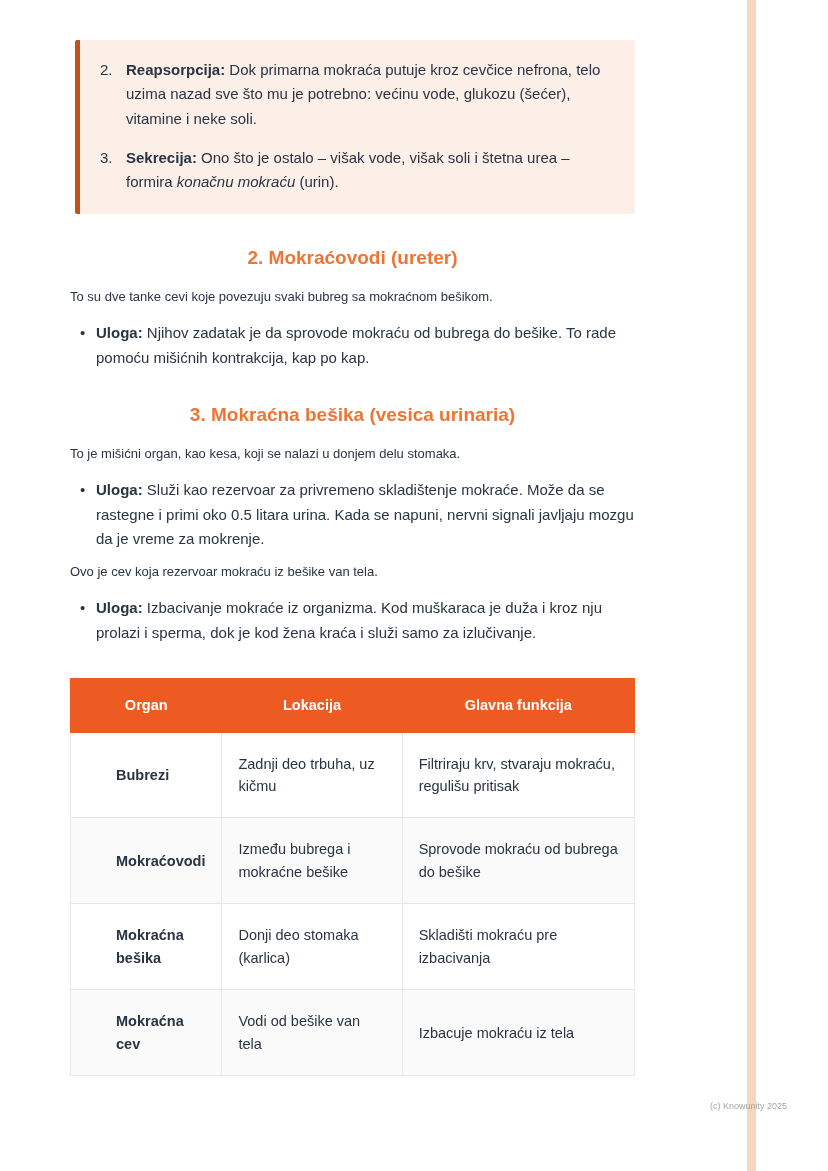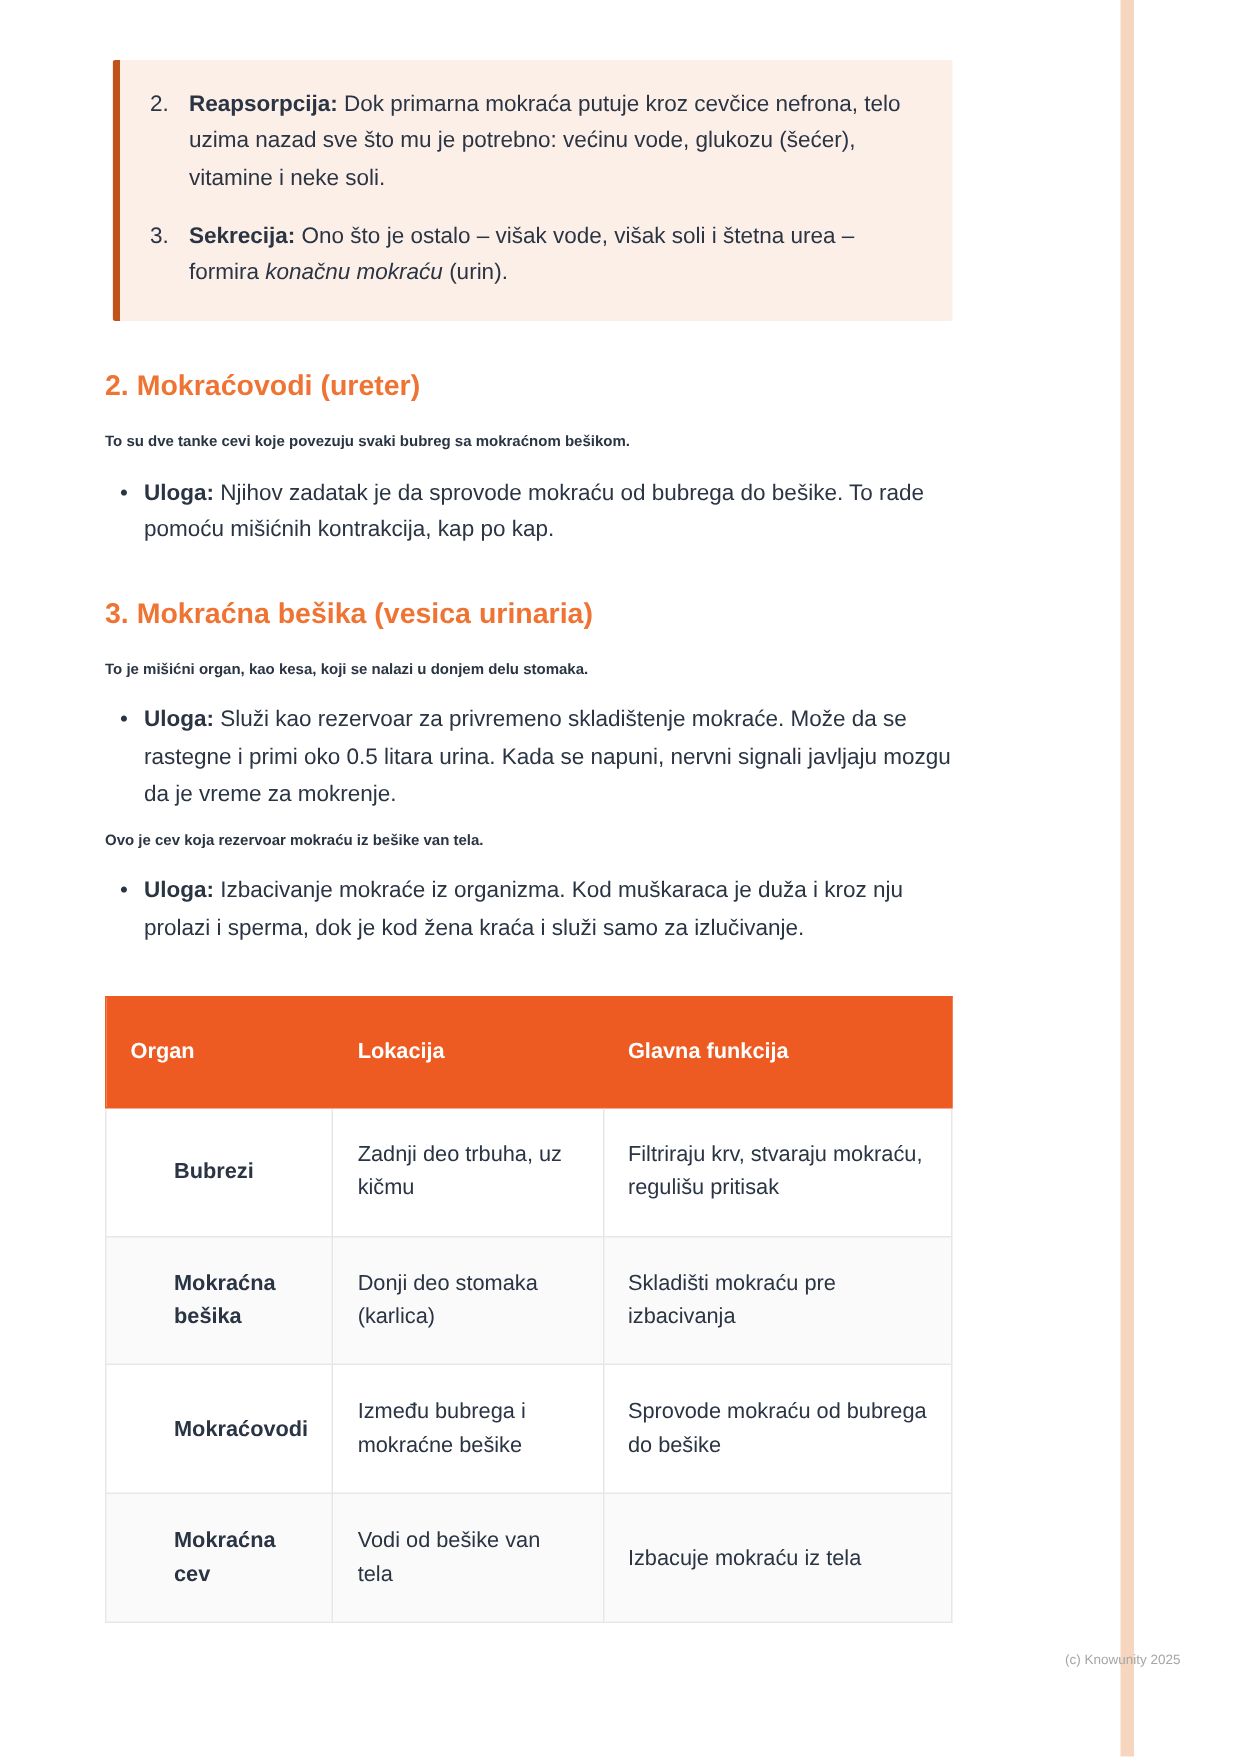--- a/index.html
+++ b/index.html
@@ -49,26 +49,26 @@
   .itext { flex: 1; }
   .itext strong { font-weight: bold; text-align: right; }
   .itext em { font-style: italic; }
   
   h2.section-heading {
     color: var(--heading-orange, #ef7434);
     font-size: 19px;
     font-weight: bold;
     margin: 32px 0 17px 0;
     line-height: 1.25;
+    text-align: center;
   }
   p.section-intro {
-    font-size: 10px;
+    font-size: 13px;
     line-height: 1.55;
     margin: 0 0 14px 0;
-    font-weight: bold;
   }
   .bullet {
     display: flex;
     padding-left: 10px;
     font-size: 15px;
     line-height: 1.65;
     margin: 14px 0 10px 0;
   }
   .bullet .dot {
     flex: none;
@@ -84,22 +84,22 @@
     font-size: 14.5px;
   }
   table.organ-table col.c1 { width: 115px; }
   table.organ-table col.c2 { width: 195px; }
   table.organ-table col.c3 { width: 255px; }
   table.organ-table th {
     background: var(--table-header-bg, #ee5b22);
     border: 1px solid var(--table-header-bg, #ee5b22);
     color: #ffffff;
     font-weight: bold;
-    text-align: left;
-    padding: 27px 16px;
+    text-align: center;
+    padding: 17px 16px;
     line-height: 1.3;
   }
   table.organ-table td {
     border: 1px solid var(--table-border, #e7e7e7);
     padding: 20px 16px;
     vertical-align: middle;
     line-height: 1.55;
     background: #ffffff;
   }
   table.organ-table tbody tr:nth-child(even) td { background: var(--row-alt, #fafafa); }
@@ -172,30 +172,30 @@
         <th>Glavna funkcija</th>
       </tr>
     </thead>
     <tbody>
       <tr>
         <td class="cell-organ">Bubrezi</td>
         <td>Zadnji deo trbuha, uz kičmu</td>
         <td>Filtriraju krv, stvaraju mokraću, regulišu pritisak</td>
       </tr>
       <tr>
+        <td class="cell-organ">Mokraćovodi</td>
+        <td>Između bubrega i mokraćne bešike</td>
+        <td>Sprovode mokraću od bubrega do bešike</td>
+      </tr>
+      <tr>
         <td class="cell-organ">Mokraćna bešika</td>
         <td>Donji deo stomaka (karlica)</td>
         <td>Skladišti mokraću pre izbacivanja</td>
       </tr>
       <tr>
-        <td class="cell-organ">Mokraćovodi</td>
-        <td>Između bubrega i mokraćne bešike</td>
-        <td>Sprovode mokraću od bubrega do bešike</td>
-      </tr>
-      <tr>
         <td class="cell-organ">Mokraćna cev</td>
         <td>Vodi od bešike van tela</td>
         <td>Izbacuje mokraću iz tela</td>
       </tr>
     </tbody>
   </table>
 
 </div>
 
 <div class="copyright">(c) Knowunity 2025</div>

